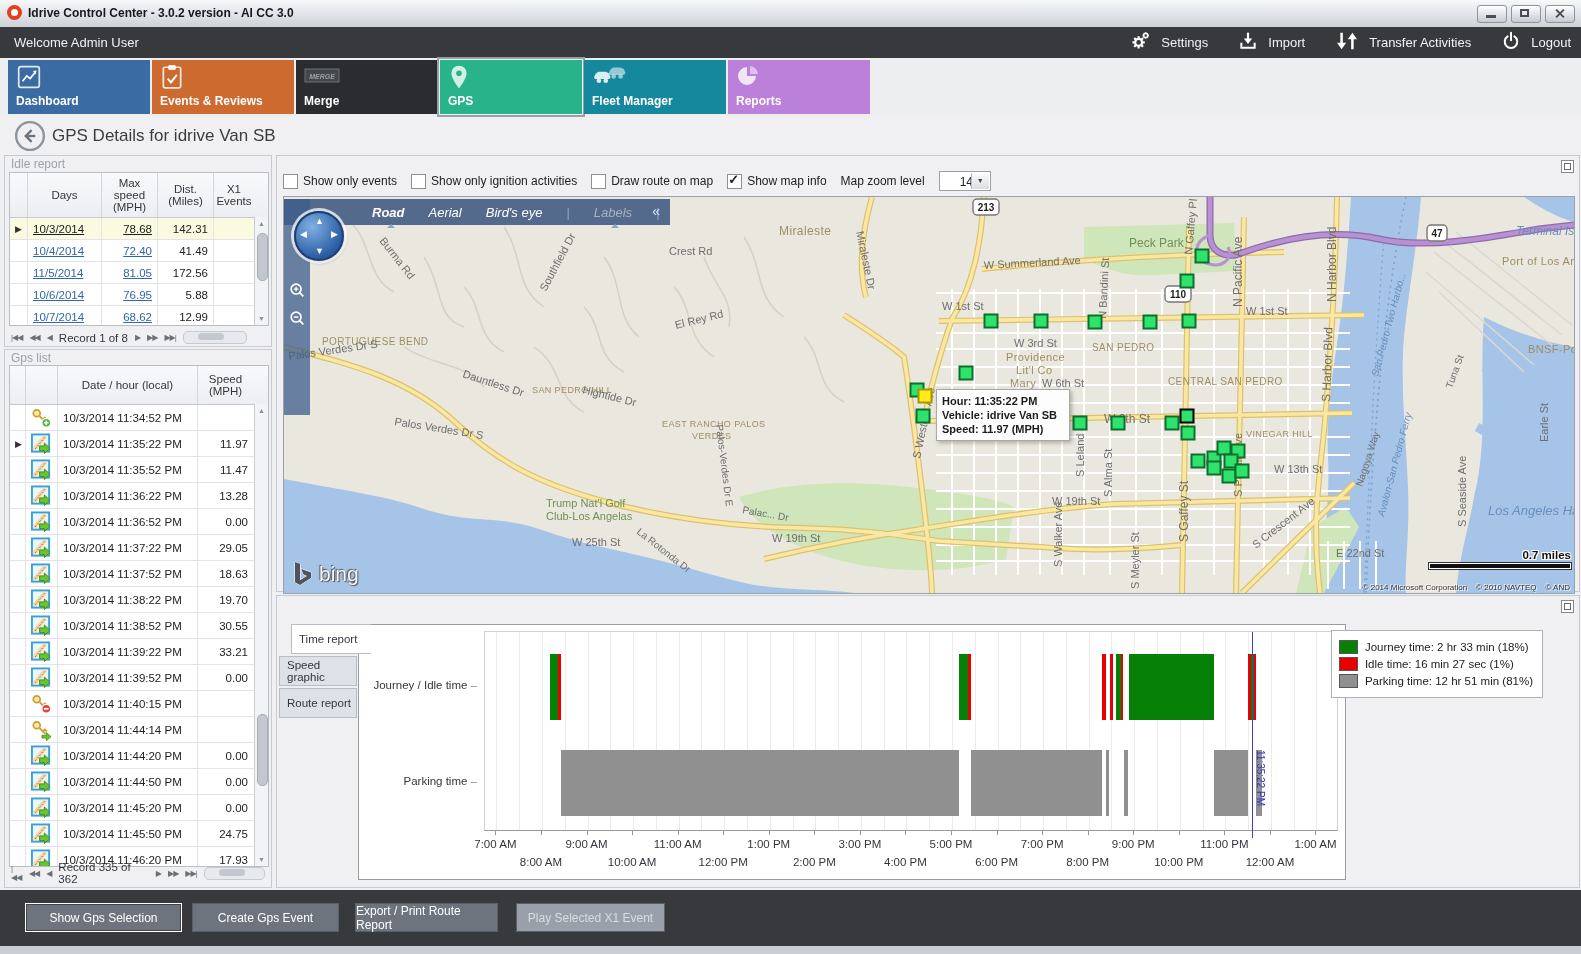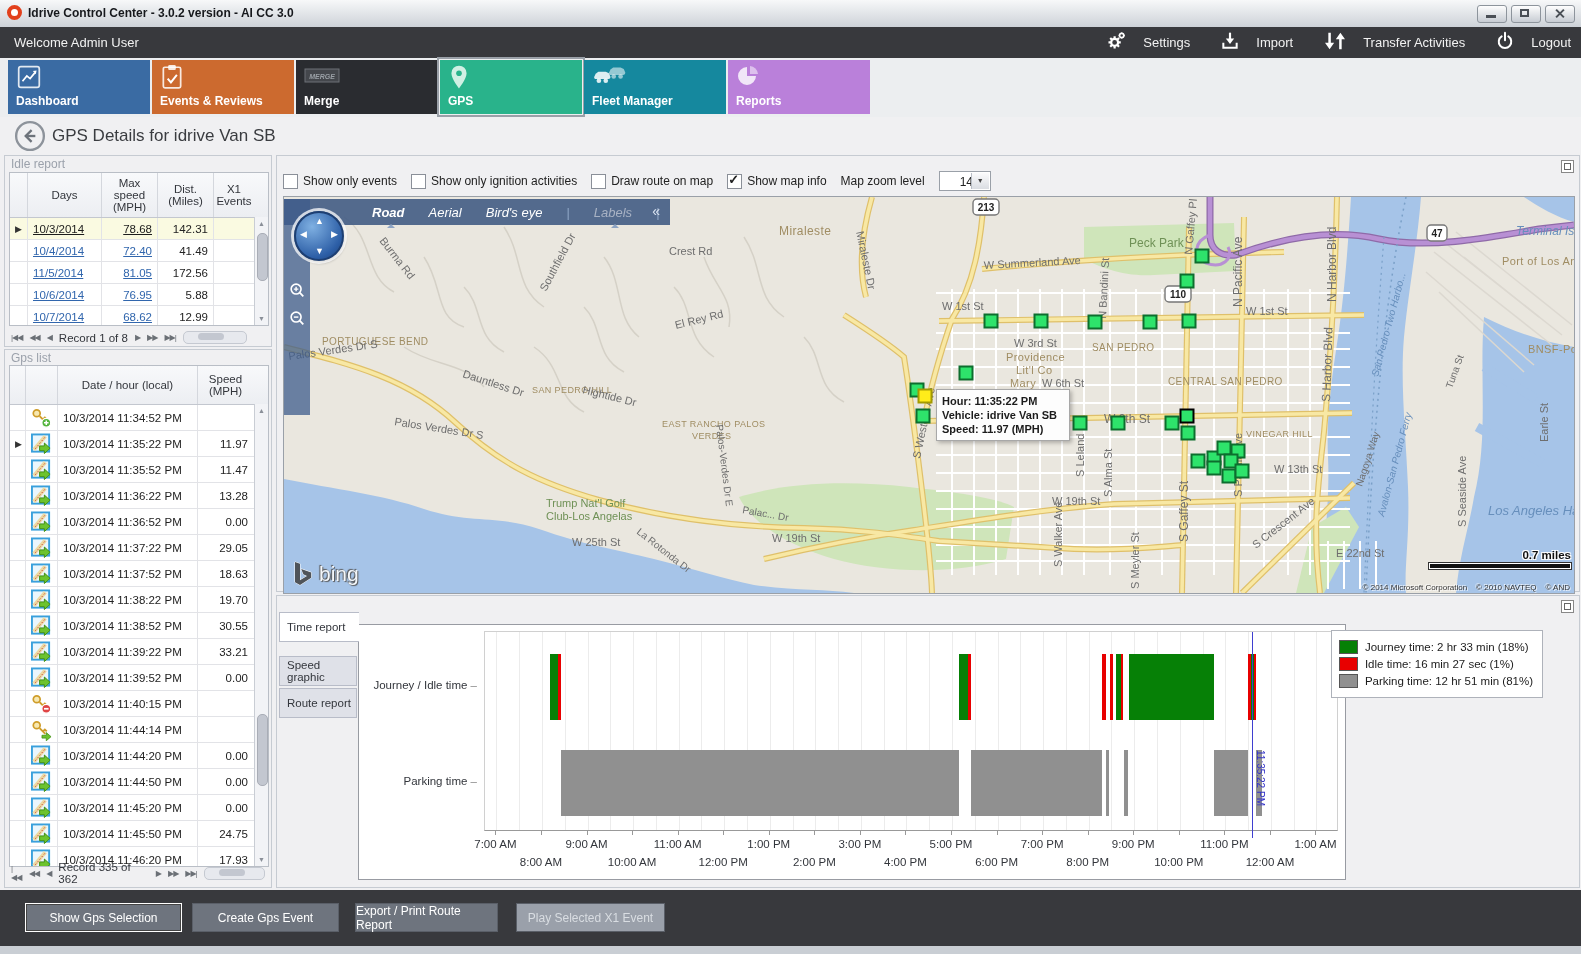--- a/index.html
+++ b/index.html
@@ -15,21 +15,21 @@
   .wbtn{width:28px;height:16px;border:1px solid #8d949c;border-radius:3px;
     background:linear-gradient(#fefefe,#c7ccd3);position:relative;cursor:pointer;}
   .ic-min{position:absolute;left:8px;bottom:4px;width:10px;height:3px;background:#4a4f56;}
   .ic-max{position:absolute;left:8px;top:3px;width:9px;height:8px;border:2px solid #4a4f56;box-sizing:border-box;}
   .ic-close{position:absolute;left:13px;top:2px;width:2px;height:11px;background:#4a4f56;transform:rotate(45deg);}
   .ic-close::after{content:"";position:absolute;left:0;top:0;width:2px;height:11px;background:#4a4f56;transform:rotate(90deg);}
   
   .topbar{position:absolute;left:0;top:27px;width:1581px;height:31px;background:#38393d;}
   .welcome{position:absolute;left:14px;top:8px;color:#f2f2f2;font-size:13px;}
   .actions{position:absolute;right:10px;top:0;height:31px;display:flex;align-items:center;gap:30px;}
-  .action{display:flex;align-items:center;gap:16px;color:#f2f2f2;font-size:13px;cursor:pointer;}
+  .action{display:flex;align-items:center;gap:10px;color:#f2f2f2;font-size:13px;cursor:pointer;}
   
   .tiles{position:absolute;left:0;top:58px;width:1581px;height:59px;background:#eceef0;}
   .tile{position:absolute;top:2px;width:142px;height:54px;cursor:pointer;}
   .tile .ticon{position:absolute;left:8px;top:4px;}
   .tile .tlbl{position:absolute;left:8px;bottom:6px;color:#fff;font-weight:bold;font-size:12px;}
   .tile.selected{outline:2px solid #9aa0a8;outline-offset:1px;}
   
   .pagehead{position:absolute;left:0;top:117px;width:1581px;height:38px;}
   .backbtn{position:absolute;left:14px;top:3px;cursor:pointer;}
   .ptitle{position:absolute;left:52px;top:9px;font-size:17px;color:#3a3c40;}
@@ -900,21 +900,21 @@
             <path d="M3 1l5 1.8v16.4l7-4.1-3.6-1.8-2.2-5.4 10 3.5v5.3L8 24 3 21.2z" fill="#4f545a" stroke="#fff" stroke-width="1" paint-order="stroke"></path>
           </svg>
         <span class="btext">bing</span>
       </div>
     </div>
   </div>
 
   <div class="chart-panel">
     <div class="panelbtn"></div>
     <div id="chart-tabs">
-        <div class="ctab selected" style="top: 16px;">Time report</div>
+        <div class="ctab selected" style="top: 28px; margin-left: 12px;">Time report</div>
         <div class="ctab" style="top: 60px;">Speed graphic</div>
         <div class="ctab" style="top: 92px;">Route report</div>
       </div>
     <div class="chart-box">
       <div id="plot">
           <div class="gl" style="left: 11.3904px;"></div>
           <div class="gl" style="left: 34.1711px;"></div>
           <div class="gl" style="left: 56.9519px;"></div>
           <div class="gl" style="left: 79.7326px;"></div>
           <div class="gl" style="left: 102.513px;"></div>

